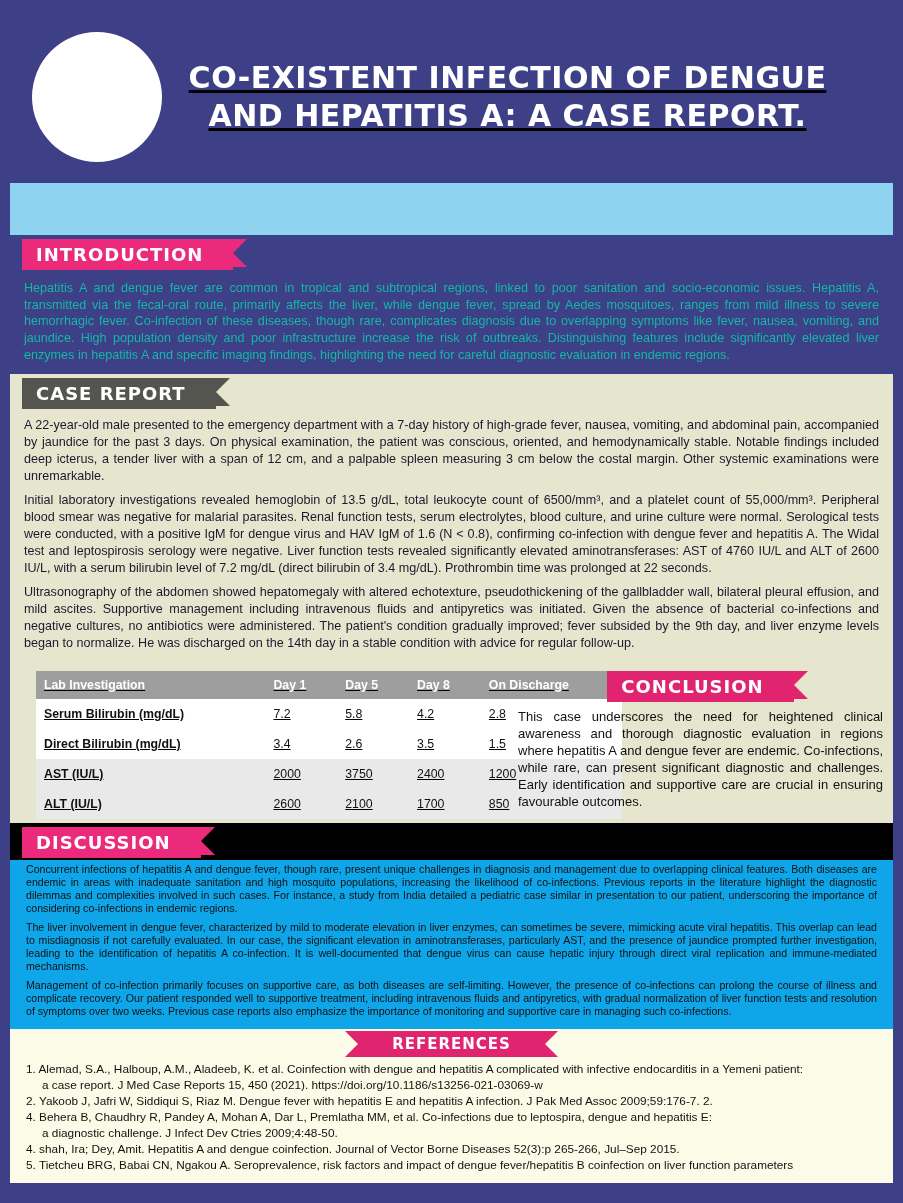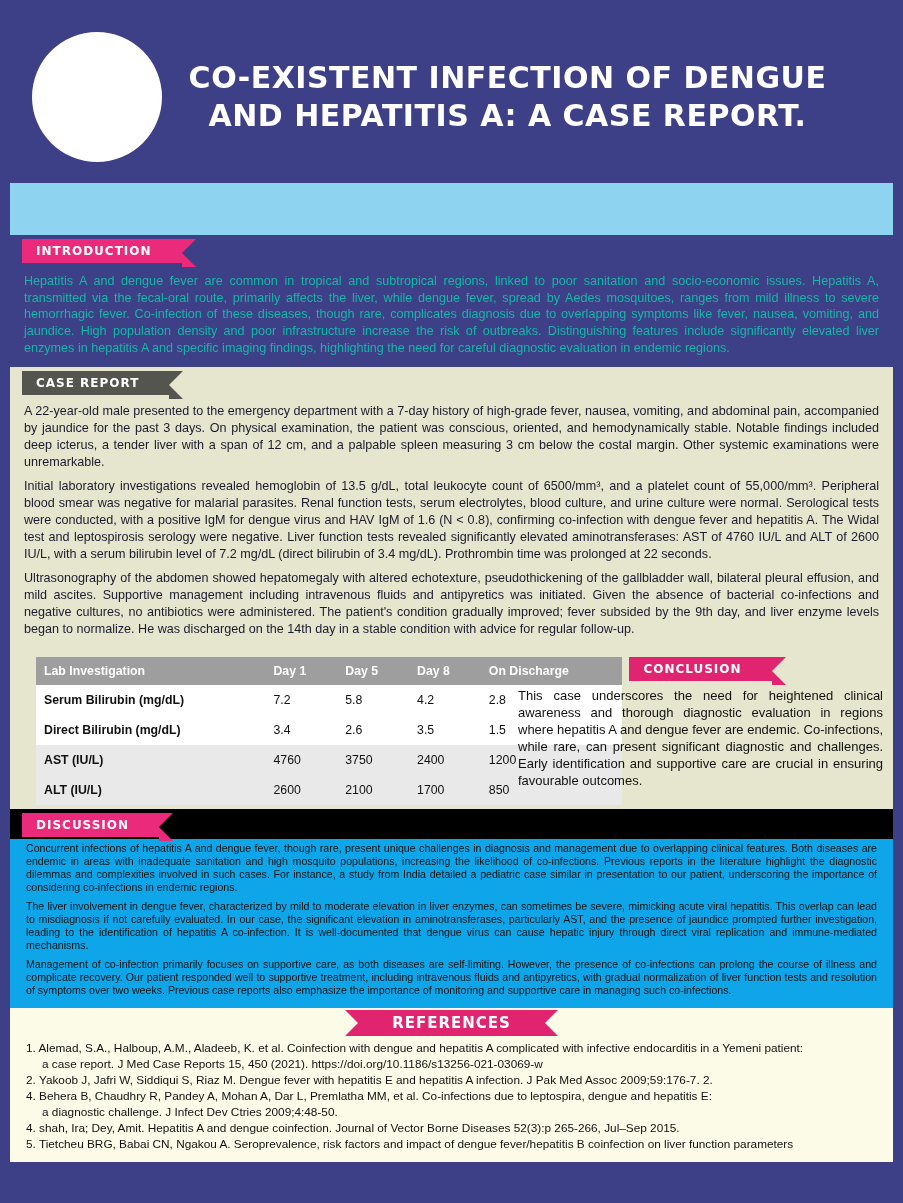--- a/index.html
+++ b/index.html
@@ -14,21 +14,21 @@
     width:903px;height:1203px;
     background:#3d3f87;
     box-sizing:border-box;
     padding:10px 10px 10px 10px;
   }
   
   .header{
     position:relative;
     height:173px;
     background:#3d3f87;
-    display:flex;align-items:center;
+    display:flex;align-items:center;text-decoration:underline;
   }
   .logo-circle{
     width:130px;height:130px;border-radius:50%;
     background:#ffffff;flex:0 0 130px;
     margin-left:22px;
   }
   .title-wrap{
     flex:1;text-align:center;padding-right:40px;
   }
   .poster-title{
@@ -47,21 +47,21 @@
   .sheet{
     background:#fbfbe8;
     padding:0 0 0 0;
     position:relative;
   }
   .ribbon{
     display:inline-block;
     position:relative;
     color:#ffffff;
     font-weight:bold;
-    font-size:12px;
+    font-size:18px;
     letter-spacing:1px;
     padding:5px 30px 5px 14px;
     font-family:"DejaVu Sans", sans-serif;
   }
   .ribbon.pink{background:#ec2a7b;}
   .ribbon.grey{background:#55554f;}
   .ribbon.pink-c{background:#e0246f;}
   .ribbon:after{
     content:"";position:absolute;right:-13px;top:0;
     border-top:0 solid transparent;
@@ -103,21 +103,21 @@
     background:#e6e6cf;color:#1a1a2e;
     font-size:12.6px;line-height:1.35;
     padding:4px 14px 8px 14px;
     text-align:justify;
   }
   .case-body p{margin:0 0 7px 0;}
   
   .midrow{
     display:flex;background:#e6e6cf;padding:4px 0 4px 0;
   }
-  .table-col{width:496px;padding-left:26px;box-sizing:border-box;}
+  .table-col{width:496px;padding-left:26px;box-sizing:border-box;text-decoration:underline;}
   .lab-table{border-collapse:collapse;width:586px;font-size:12.3px;}
   .lab-table th{
     background:#9e9e9e;color:#ffffff;text-align:left;
     padding:7px 8px;font-weight:bold;font-size:12.3px;
   }
   .lab-table td{
     background:#ffffff;color:#111;padding:8px 8px;
     vertical-align:top;
   }
   .lab-table td.lbl{font-weight:bold;}
@@ -225,21 +225,21 @@
             </tr>
             <tr>
               <td class="lbl">Direct Bilirubin (mg/dL)</td>
               <td>3.4</td>
               <td>2.6</td>
               <td>3.5</td>
               <td>1.5</td>
             </tr>
             <tr class="alt">
               <td class="lbl">AST (IU/L)</td>
-              <td>4760</td>
+              <td>2000</td>
               <td>3750</td>
               <td>2400</td>
               <td>1200</td>
             </tr>
             <tr class="alt">
               <td class="lbl">ALT (IU/L)</td>
               <td>2600</td>
               <td>2100</td>
               <td>1700</td>
               <td>850</td>

